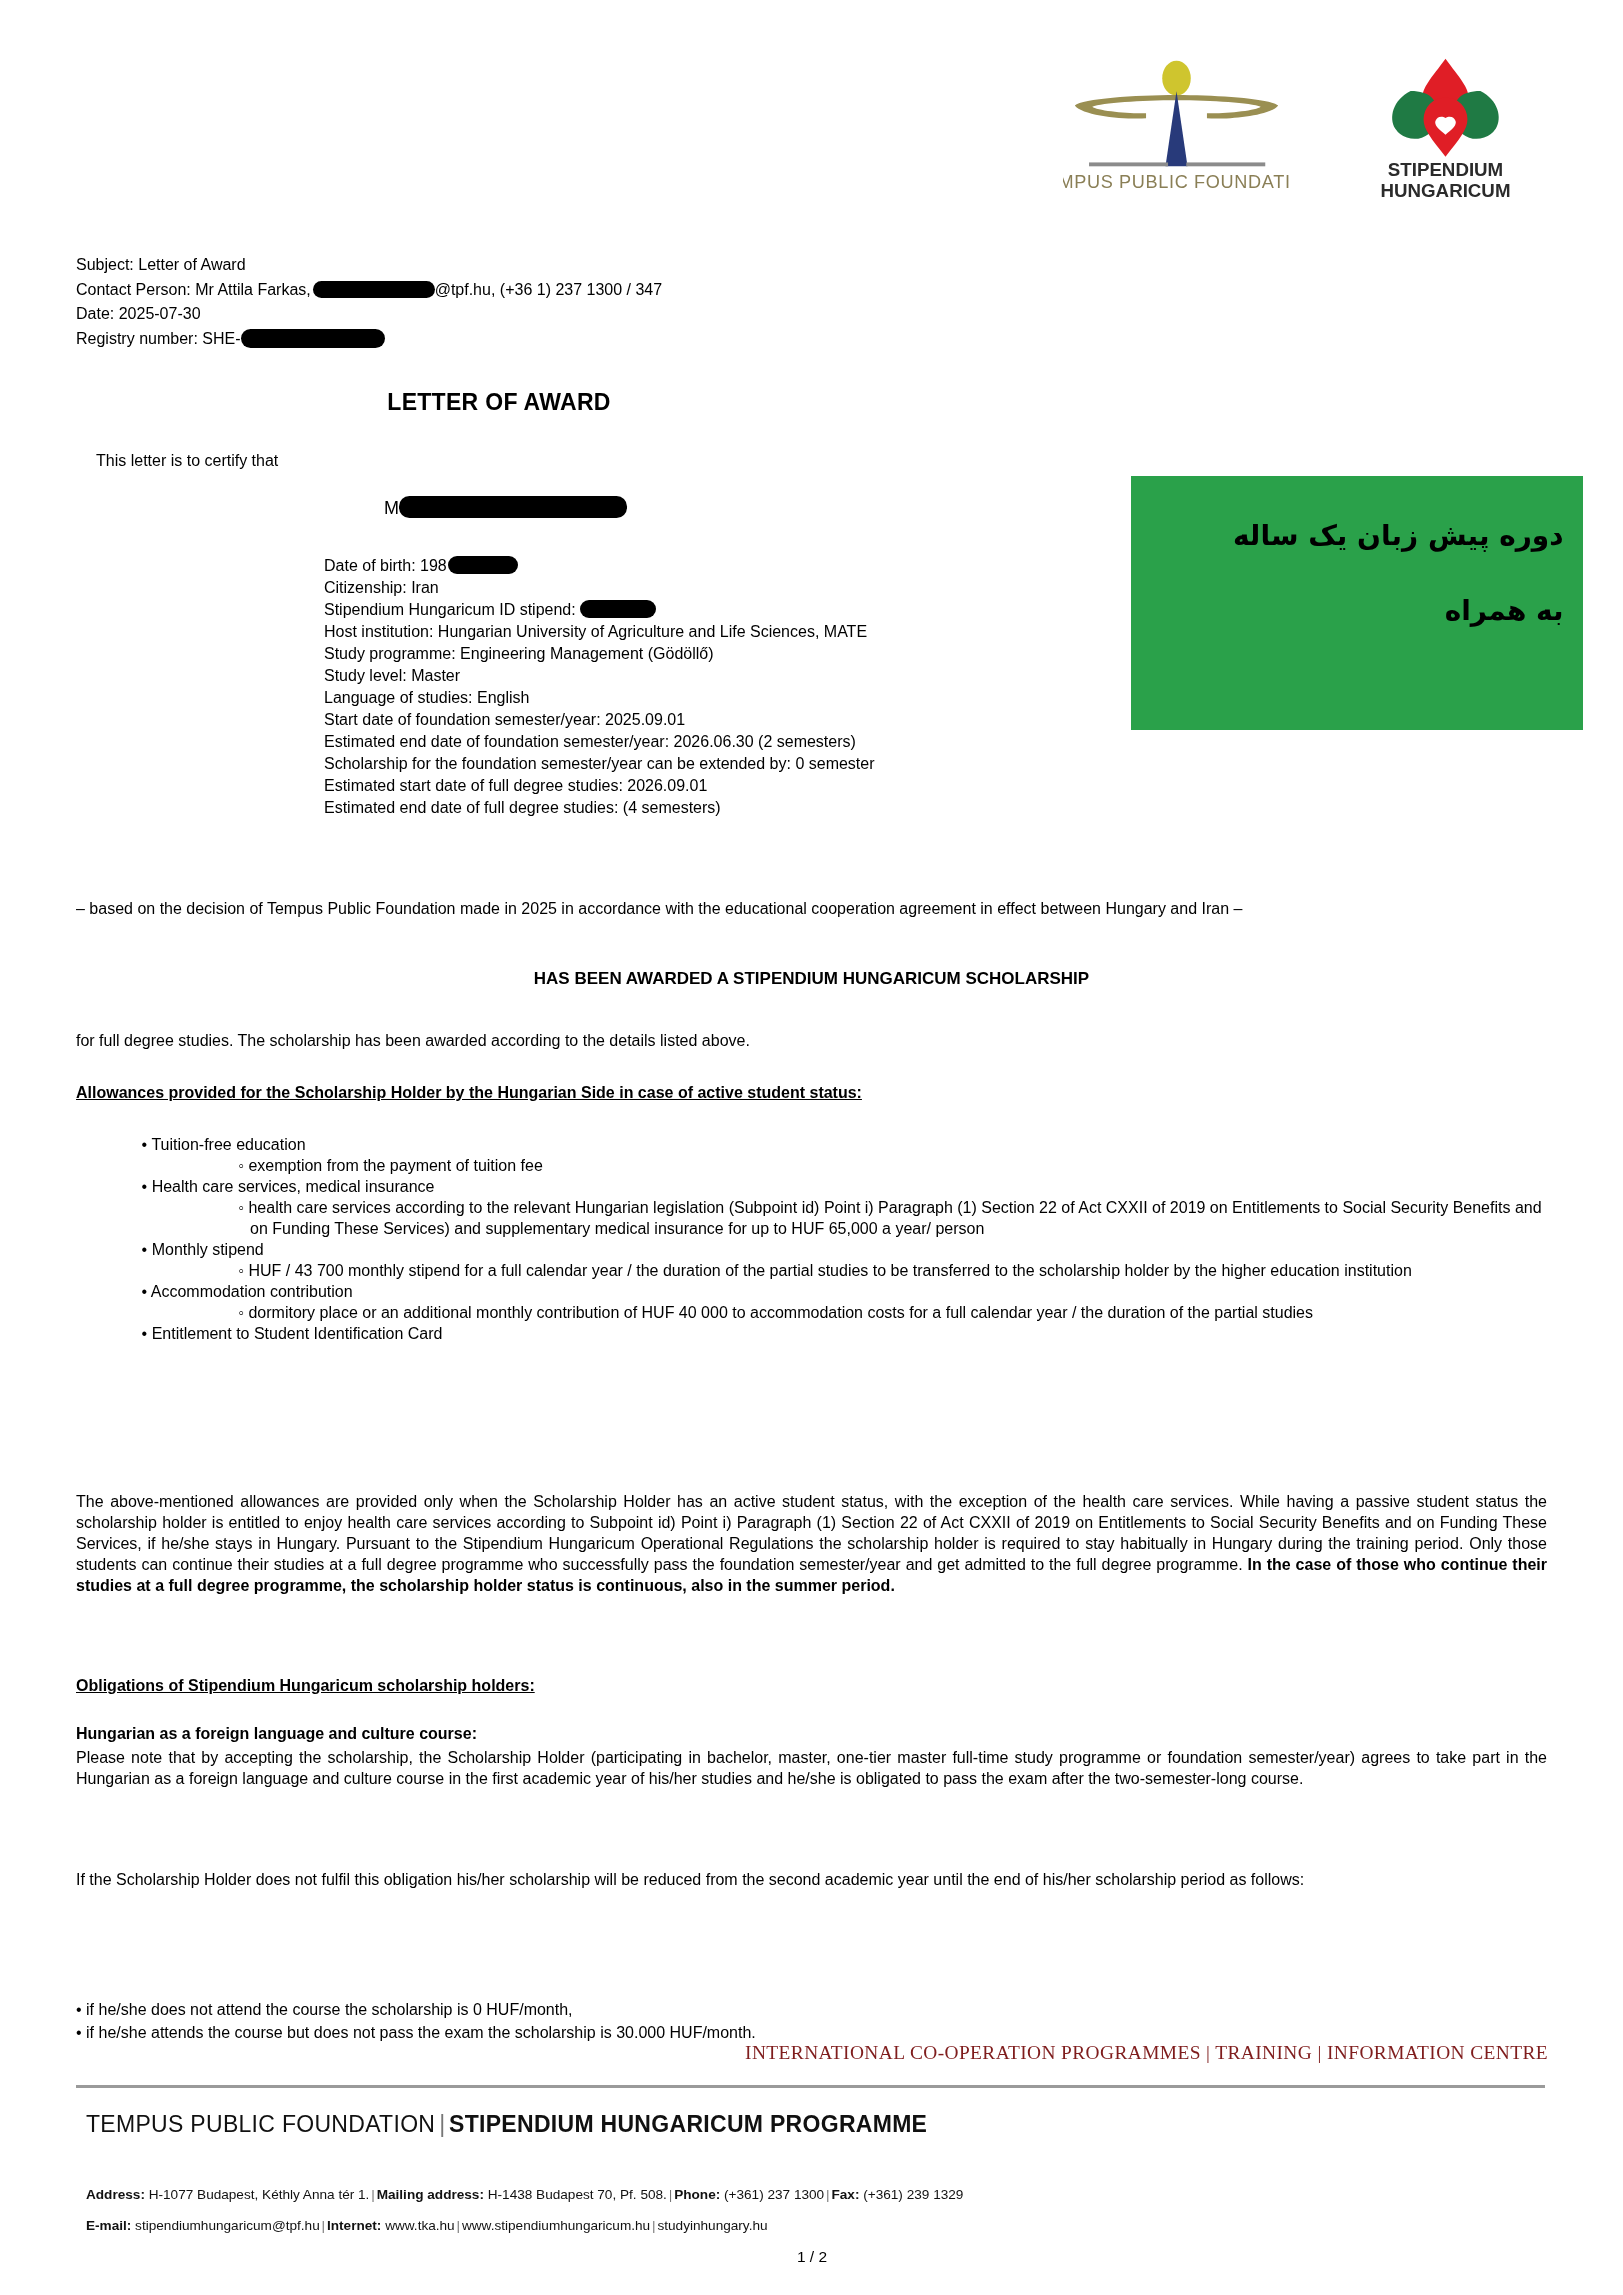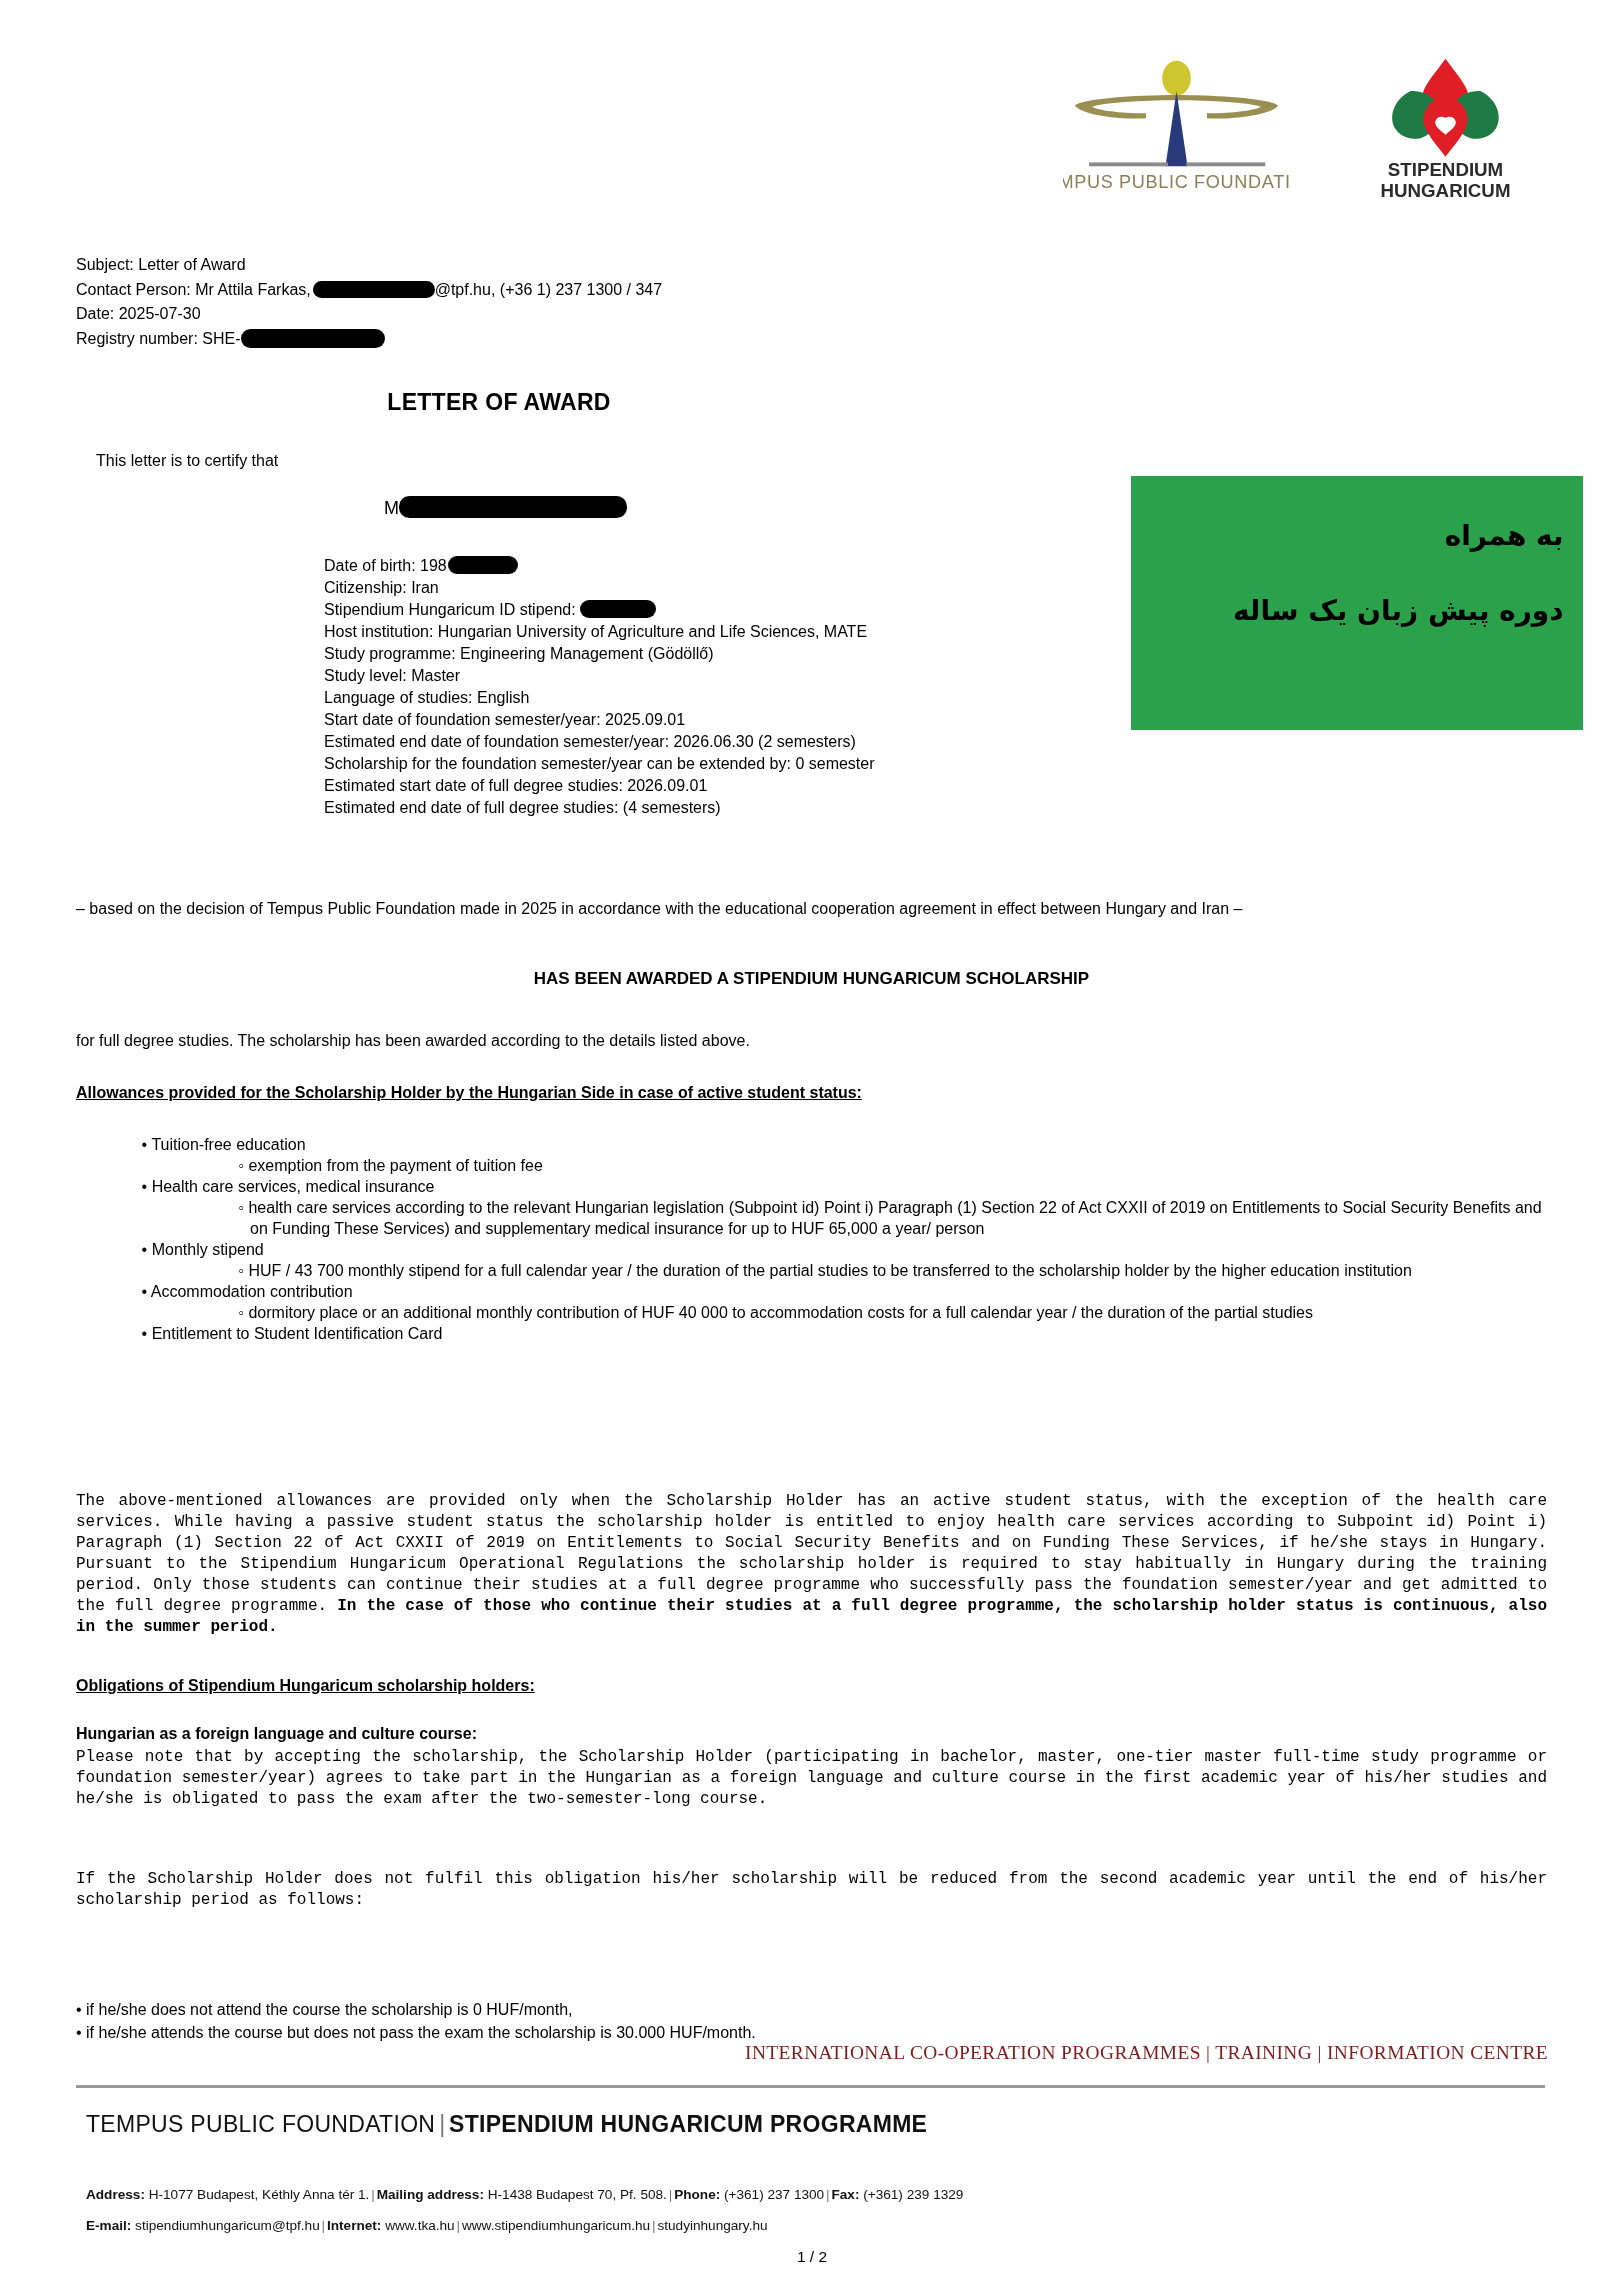--- a/index.html
+++ b/index.html
@@ -124,21 +124,21 @@
   }
 
   
   .body-text {
     position: absolute;
     left: 76px;
     width: 1471px;
     font-size: 16px;
     line-height: 21px;
   }
-  .justified { text-align: justify; font-family: Liberation Mono, monospace; }
+  .justified { text-align: justify; }
 
   .center-bold {
     position: absolute;
     left: 76px;
     width: 1471px;
     text-align: center;
     font-size: 17px;
     font-weight: bold;
   }
 
@@ -289,22 +289,22 @@
     <div>Study level: Master</div>
     <div>Language of studies: English</div>
     <div>Start date of foundation semester/year: 2025.09.01</div>
     <div>Estimated end date of foundation semester/year: 2026.06.30 (2 semesters)</div>
     <div>Scholarship for the foundation semester/year can be extended by: 0 semester</div>
     <div>Estimated start date of full degree studies: 2026.09.01</div>
     <div>Estimated end date of full degree studies: (4 semesters)</div>
   </div>
 
   <div class="green-box">
+    <div>دوره پیش زبان یک ساله</div>
     <div>به همراه</div>
-    <div>دوره پیش زبان یک ساله</div>
   </div>
 
   <div class="body-text" style="top:898px;">– based on the decision of Tempus Public Foundation made in 2025 in accordance with the educational cooperation agreement in effect between Hungary and Iran –</div>
 
   <div class="center-bold" style="top:969px;">HAS BEEN AWARDED A STIPENDIUM HUNGARICUM SCHOLARSHIP</div>
 
   <div class="body-text" style="top:1030px;">for full degree studies. The scholarship has been awarded according to the details listed above.</div>
 
   <div class="underline-head" style="top:1084px;">Allowances provided for the Scholarship Holder by the Hungarian Side in case of active student status:</div>
 

